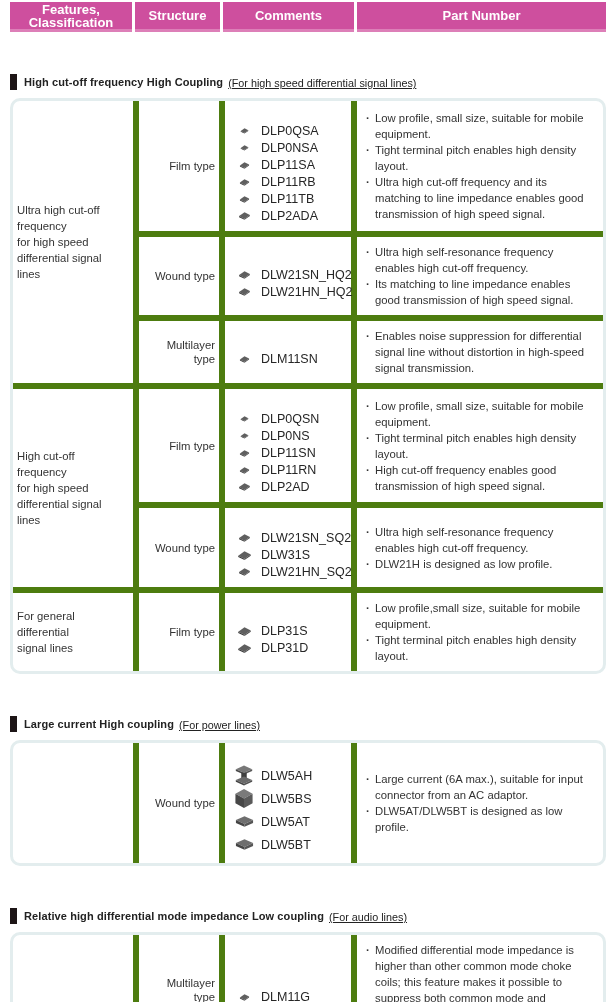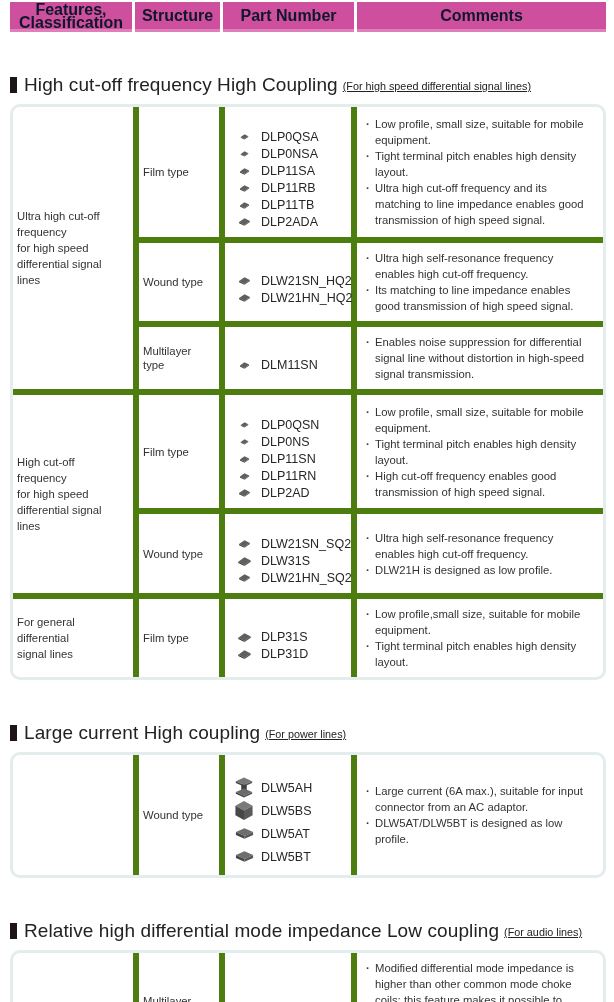--- a/index.html
+++ b/index.html
@@ -10,32 +10,32 @@
     -webkit-font-smoothing:antialiased;
   }
   .page{padding:2px 8px 6px 10px;width:596px;}
 
   
   .cols-grid{display:grid;grid-template-columns:122px 85px 131px 1fr;column-gap:3px;}
   .hdr{margin-top:0;}
   .hdr-cell{
     background:#ce4f9e;
     border-bottom:3px solid #dd7fb8;
-    color:#0f172a;font-weight:bold;font-size:16px;line-height:13px;
+    color:#ffffff;font-weight:bold;font-size:13px;line-height:13px;
     text-align:center;
     display:flex;align-items:center;justify-content:center;
     min-height:27px;
     white-space:pre-line;
   }
 
   
   .section{margin-top:42px;}
   .sec-title{display:flex;align-items:center;margin-left:0;}
   .sec-bar{width:7px;height:16px;background:#1d1516;margin-right:7px;flex:none;}
-  .sec-label{font-size:19px;font-weight:normal;color:#222;letter-spacing:.1px;}
+  .sec-label{font-size:11px;font-weight:bold;color:#222;letter-spacing:.1px;}
   .sec-sub{font-size:10.8px;color:#222;margin-left:5px;padding-top:2px;text-decoration:underline;}
 
   
   .tbl-wrap{
     margin-top:8px;
     border:3px solid #e3edee;
     border-radius:10px;
     overflow:hidden;
     background:#fff;
   }
@@ -47,21 +47,21 @@
   }
   table.cat tr:first-child td{border-top:none;}
   table.cat tr:last-child td{border-bottom:none;}
   table.cat td:first-child{border-left:none;}
   table.cat td:last-child{border-right:none;}
   col.c-feat{width:123px;}
   col.c-struct{width:86px;}
   col.c-part{width:132px;}
 
   td.feat{padding:8px 6px 8px 4px;white-space:pre-line;line-height:16px;color:#333;}
-  td.struct{text-align:left;padding:6px 4px;color:#333;white-space:pre-line;line-height:14px;}
+  td.struct{text-align:right;padding:6px 4px;color:#333;white-space:pre-line;line-height:14px;}
   td.parts{padding:21px 2px 7px 6px;}
   td.cmts{padding:7px 8px 7px 7px;margin-left:48px;}
 
   .part{display:flex;align-items:center;min-height:17px;}
   .ic{width:26px;flex:none;display:flex;align-items:center;justify-content:center;}
   .ic svg{display:block;}
   .sz-xs svg{width:9px;height:7px;}
   .sz-s  svg{width:11px;height:8px;}
   .sz-m  svg{width:13px;height:9px;}
   .sz-l  svg{width:15px;height:10px;}
@@ -78,22 +78,22 @@
 </style>
 </head>
 <body>
 
 <div class="page">
 
   <div class="cols-grid hdr">
     <div class="hdr-cell">Features,
 Classification</div>
     <div class="hdr-cell">Structure</div>
+    <div class="hdr-cell">Comments</div>
     <div class="hdr-cell">Part Number</div>
-    <div class="hdr-cell">Comments</div>
   </div>
 
   <div class="section">
     <div class="sec-title">
       <span class="sec-bar"></span>
       <span class="sec-label">High cut-off frequency High Coupling</span>
       <span class="sec-sub">(For high speed differential signal lines)</span>
     </div>
     <div class="tbl-wrap">
       <table class="cat">

